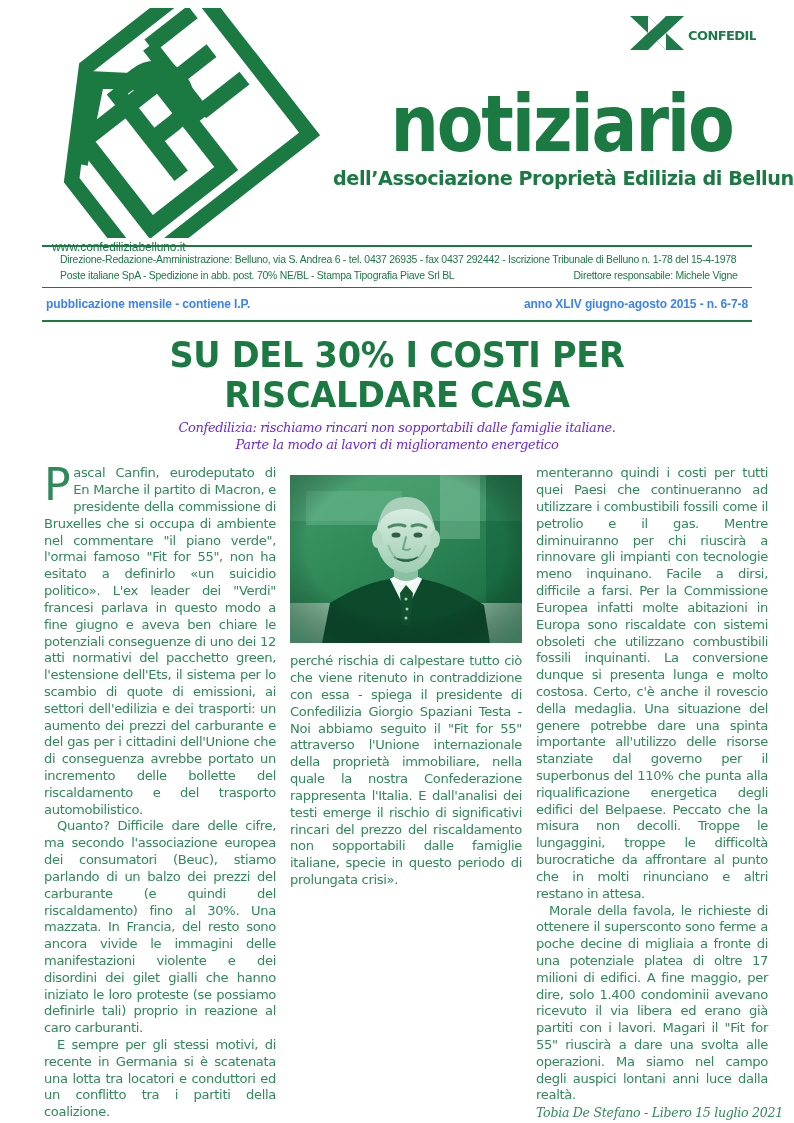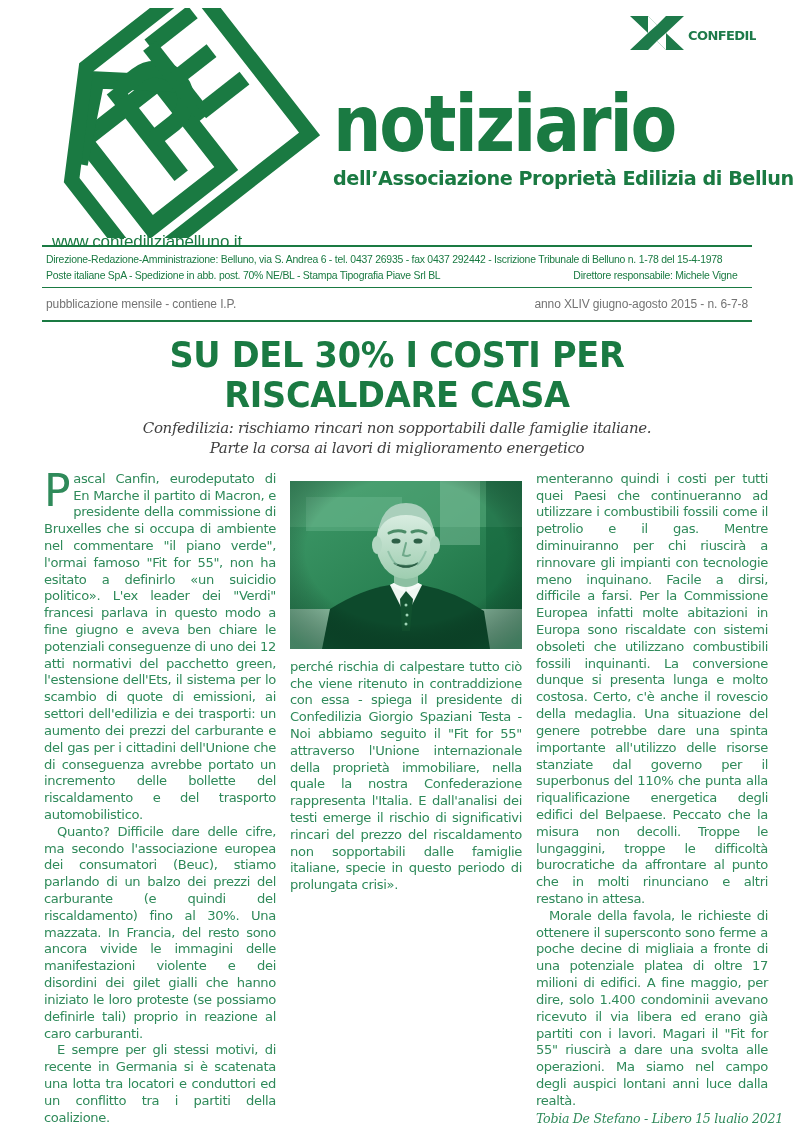--- a/index.html
+++ b/index.html
@@ -42,21 +42,22 @@
     right: 0px;
     top: 12px;
     width: 130px;
     height: 42px;
   }
 
   .title-block {
     position: absolute;
     left: 295px;
     top: 92px;
-    right: 4px;
+    right: 11px;
+    text-align: right;
   }
   .notiziario {
     font-family: "DejaVu Sans", sans-serif;
     font-weight: bold;
     font-size: 78px;
     line-height: 0.84;
     letter-spacing: -2.2px;
     color: #1a7a42;
     margin: 0;
     padding: 0;
@@ -72,38 +73,39 @@
     color: #1a7a42;
     margin-top: 9px;
     transform: scaleX(0.985);
     transform-origin: left center;
     white-space: nowrap;
   }
 
   .website {
     position: absolute;
     left: 14px;
-    top: 232px;
+    top: 240px;
     font-family: "Liberation Sans", sans-serif;
-    font-size: 17px;
+    font-size: 12px;
     color: #1a7a42;
     letter-spacing: -0.1px;
   }
 
   
   .rule-thick {
     border-top: 2.5px solid #1a7a42;
     margin: 0 4px;
   }
   .rule-thin {
     border-top: 1.2px solid #1a7a42;
     margin: 0 4px;
   }
   .info-rows {
     padding: 4px 8px 3px 8px;
+    margin-left: 14px;
   }
   .info-line {
     font-family: "Liberation Sans", sans-serif;
     font-size: 10.6px;
     line-height: 1.55;
     color: #1a7a42;
     white-space: nowrap;
     letter-spacing: -0.25px;
     transform: scaleX(0.985);
     transform-origin: left center;
@@ -111,42 +113,43 @@
   .info-line.split {
     display: flex;
     justify-content: space-between;
   }
   .issue-row {
     display: flex;
     justify-content: space-between;
     padding: 9px 8px 9px 8px;
     font-family: "Liberation Sans", sans-serif;
     font-size: 12px;
-    color: #737373;
+    color: #3b82f6;
     letter-spacing: -0.1px;
+    font-weight: bold;
   }
 
   
   .headline {
     text-align: center;
     font-family: "DejaVu Sans", sans-serif;
     font-weight: bold;
     font-size: 35px;
     letter-spacing: -0.3px;
     color: #1a7a42;
     margin: 13px 0 4px 0;
     transform: scaleX(0.96);
   }
   .deck {
     text-align: center;
     font-family: "DejaVu Serif", serif;
     font-style: italic;
-    font-size: 15px;
+    font-size: 13px;
     line-height: 1.33;
-    color: #404040;
+    color: #6d28d9;
     margin: 0 0 12px 0;
     letter-spacing: -0.35px;
   }
   .deck div { white-space: nowrap; }
 
   
   .columns {
     display: flex;
     gap: 14px;
     padding: 0 6px;
@@ -262,21 +265,21 @@
 
   <div class="issue-row">
     <span>pubblicazione mensile - contiene I.P.</span>
     <span>anno XLIV giugno-agosto 2015 - n. 6-7-8</span>
   </div>
   <div class="rule-thick"></div>
 
   <div class="headline">SU DEL 30% I COSTI PER RISCALDARE CASA</div>
   <div class="deck">
     <div>Confedilizia: rischiamo rincari non sopportabili dalle famiglie italiane.</div>
-    <div>Parte la corsa ai lavori di miglioramento energetico</div>
+    <div>Parte la modo ai lavori di miglioramento energetico</div>
   </div>
 
   <div class="columns">
 
     <div class="col">
       <p class="dropcap-para noindent"><span class="dropcap">P</span><span>ascal Canfin, eurodeputato di En Marche il partito di Macron, e presidente della commissione di Bruxelles che si occupa di ambiente nel commentare "il piano verde", l'ormai famoso "Fit for 55", non ha esitato a definirlo «un suicidio politico». L'ex leader dei "Verdi" francesi parlava in questo modo a fine giugno e aveva ben chiare le potenziali conseguenze di uno dei 12 atti normativi del pacchetto green, l'estensione dell'Ets, il sistema per lo scambio di quote di emissioni, ai settori dell'edilizia e dei trasporti: un aumento dei prezzi del carburante e del gas per i cittadini dell'Unione che di conseguenza avrebbe portato un incremento delle bollette del riscaldamento e del trasporto automobilistico.</span></p>
       <p>Quanto? Difficile dare delle cifre, ma secondo l'associazione europea dei consumatori (Beuc), stiamo parlando di un balzo dei prezzi del carburante (e quindi del riscaldamento) fino al 30%. Una mazzata. In Francia, del resto sono ancora vivide le immagini delle manifestazioni violente e dei disordini dei gilet gialli che hanno iniziato le loro proteste (se possiamo definirle tali) proprio in reazione al caro carburanti.</p>
       <p>E sempre per gli stessi motivi, di recente in Germania si è scatenata una lotta tra locatori e conduttori ed un conflitto tra i partiti della coalizione.</p>
     </div>
 

